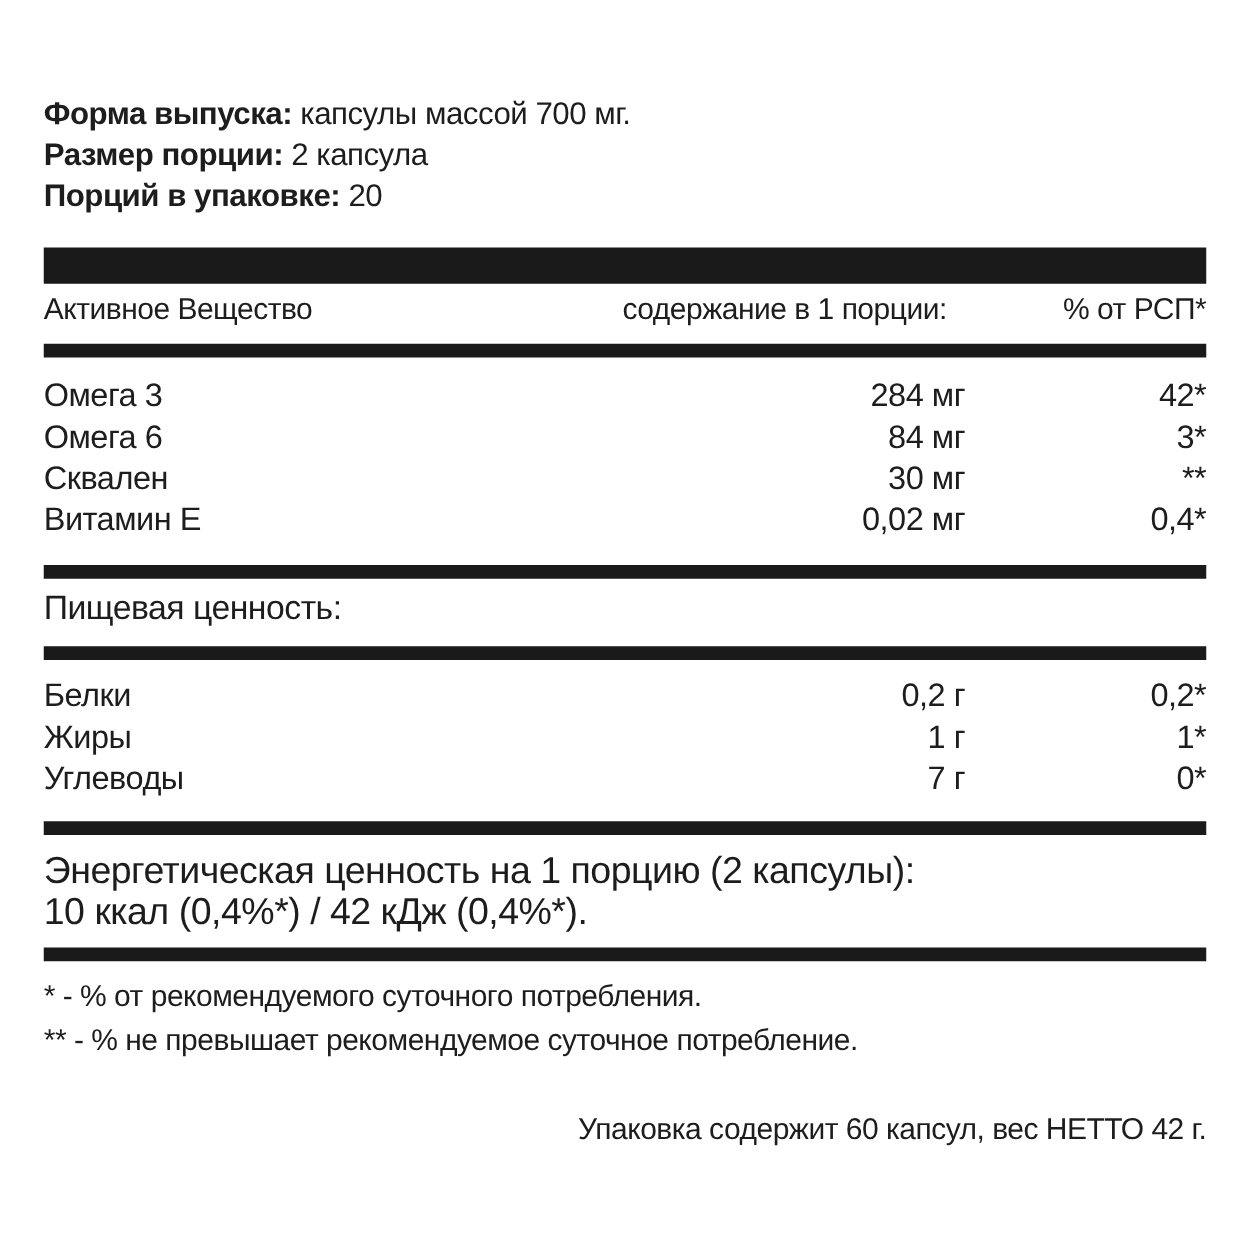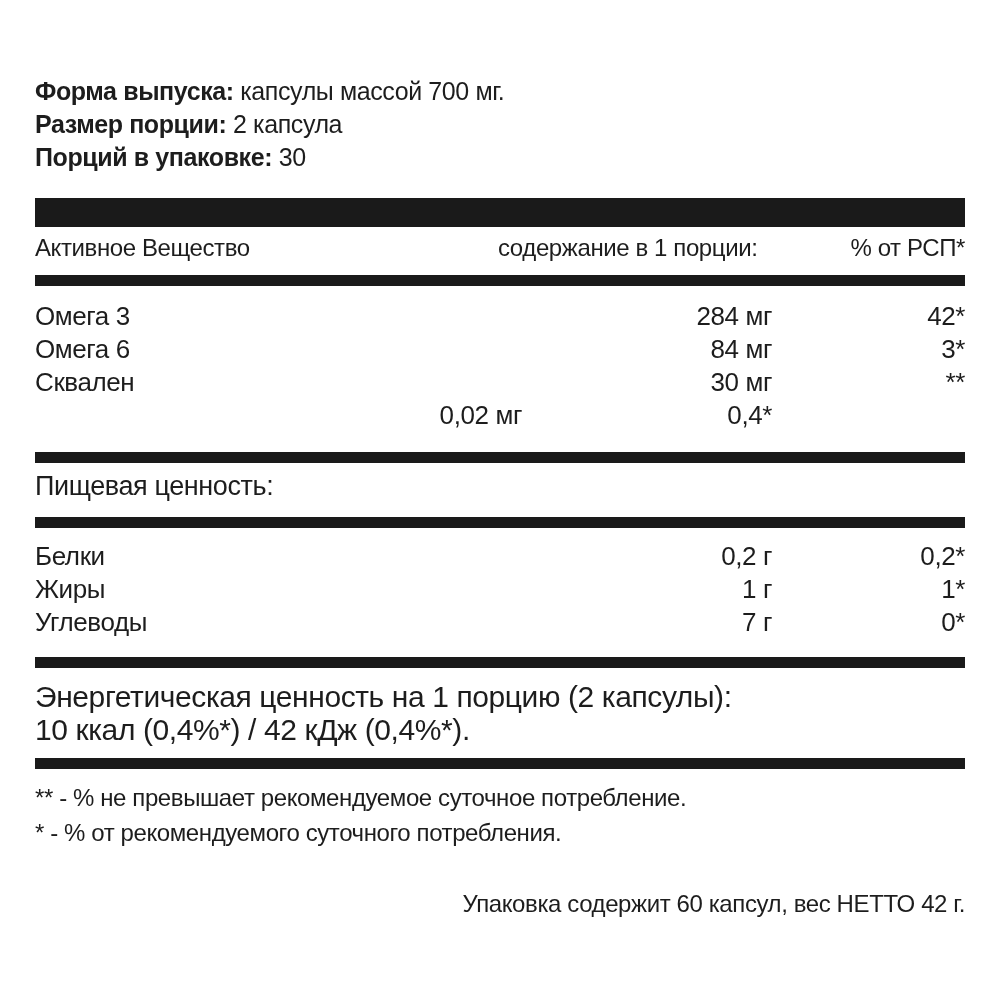--- a/index.html
+++ b/index.html
@@ -52,21 +52,21 @@
 </style>
 </head>
 <body>
 
 <div class="page">
   <div class="content">
 
     <div class="abs info-block" style="top:75px">
       <div><span class="info-label">Форма выпуска:</span> <span>капсулы массой 700 мг.</span></div>
       <div><span class="info-label">Размер порции:</span> <span>2 капсула</span></div>
-      <div><span class="info-label">Порций в упаковке:</span> <span>30</span></div>
+      <div><span class="info-label">Порций в упаковке:</span> <span>20</span></div>
     </div>
 
     <div class="abs bar thick" style="top:198px"></div>
 
     <div class="abs trow table-header" style="top:231px">
       <span class="c-name">Активное Вещество</span>
       <span class="c-amount">содержание в 1 порции:</span>
       <span class="c-pct">% от РСП*</span>
     </div>
 
@@ -82,20 +82,21 @@
         <span class="c-name">Омега 6</span>
         <span class="c-amount">84 мг</span>
         <span class="c-pct">3*</span>
       </div>
       <div class="trow">
         <span class="c-name">Сквален</span>
         <span class="c-amount">30 мг</span>
         <span class="c-pct">**</span>
       </div>
       <div class="trow">
+        <span class="c-name">Витамин Е</span>
         <span class="c-amount">0,02 мг</span>
         <span class="c-pct">0,4*</span>
       </div>
     </div>
 
     <div class="abs bar thin" style="top:452px"></div>
 
     <div class="abs section-title" style="top:470px">Пищевая ценность:</div>
 
     <div class="abs bar thin" style="top:517px"></div>
@@ -121,20 +122,20 @@
     <div class="abs bar thin" style="top:657px"></div>
 
     <div class="abs energy-block" style="top:680px">
       <div>Энергетическая ценность на 1 порцию (2 капсулы):</div>
       <div>10 ккал (0,4%*) / 42 кДж (0,4%*).</div>
     </div>
 
     <div class="abs bar thin" style="top:758px"></div>
 
     <div class="abs footnotes" style="top:780px">
+      <div>* - % от рекомендуемого суточного потребления.</div>
       <div>** - % не превышает рекомендуемое суточное потребление.</div>
-      <div>* - % от рекомендуемого суточного потребления.</div>
     </div>
 
     <div class="abs package-note" style="top:887px">Упаковка содержит 60 капсул, вес НЕТТО 42 г.</div>
 
   </div>
 </div>
 
 </body></html>

